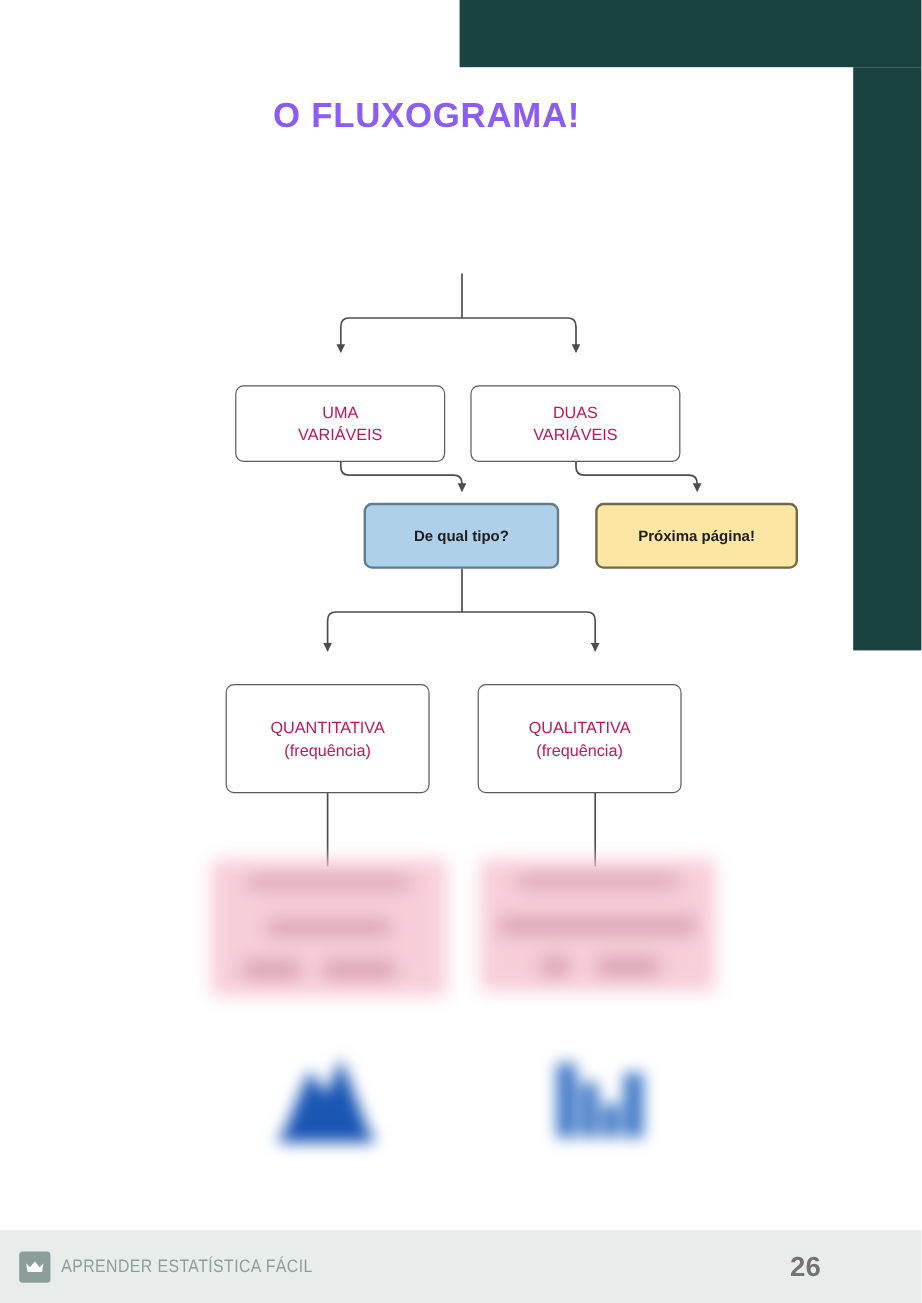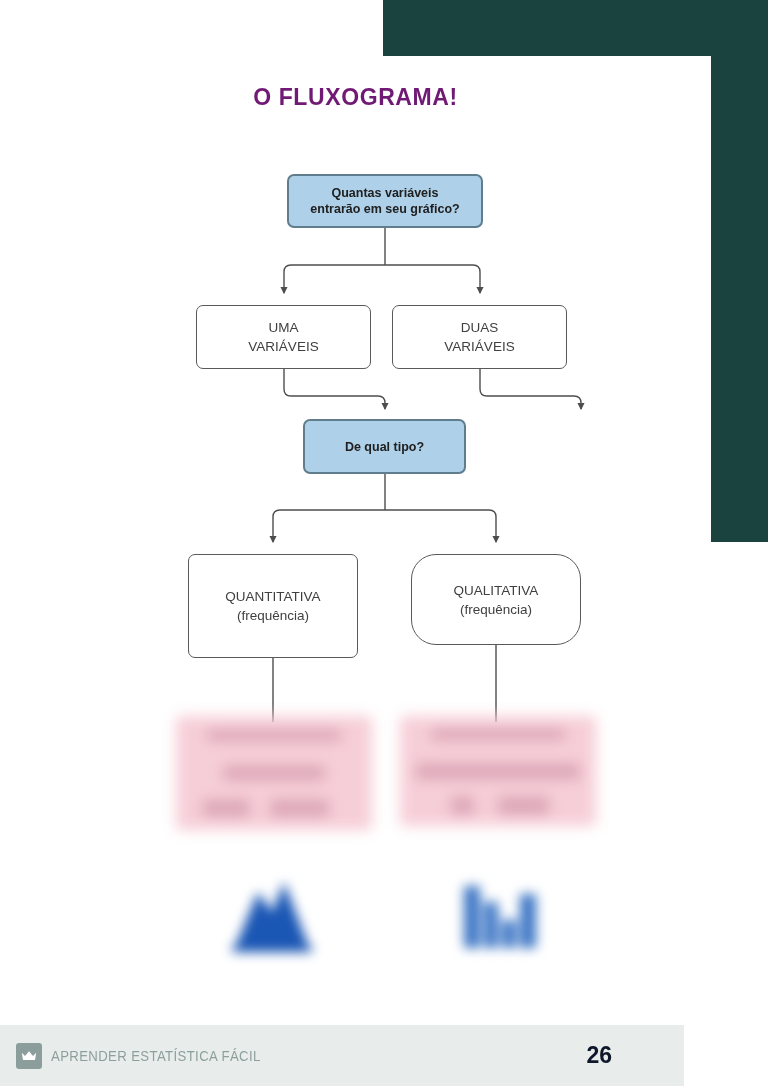--- a/index.html
+++ b/index.html
@@ -36,23 +36,23 @@
 
   
   .title-block {
     position: absolute;
     left: 0;
     top: 76px;
     width: 711px;
     text-align: center;
   }
   .title-line {
-    color: #701a75;
+    color: #8b5cf6;
     font-weight: bold;
-    font-size: 23px;
+    font-size: 29px;
     letter-spacing: 0.6px;
     line-height: 42px;
   }
 
   
   .flow {
     position: absolute;
     left: 0;
     top: 0;
     width: 768px;
@@ -87,34 +87,35 @@
     background: #fbe6a4;
     border: 2px solid #6f6a4a;
     color: #202020;
     font-weight: bold;
     font-size: 12.5px;
     line-height: 16px;
   }
   .node-white {
     background: #ffffff;
     border: 1.4px solid #5a5a5a;
-    color: #404040;
+    color: #be185d;
     font-weight: normal;
     font-size: 13.5px;
     line-height: 19px;
+    margin-top: 16px;
   }
 
   
   #node-q1      { left: 287px; top: 174px; width: 196px; height: 54px; }
   #node-uma     { left: 196px; top: 305px; width: 175px; height: 64px; }
   #node-duas    { left: 392px; top: 305px; width: 175px; height: 64px; }
   #node-tipo    { left: 303px; top: 419px; width: 163px; height: 55px; }
   #node-proxima { left: 496px; top: 419px; width: 169px; height: 55px; }
-  #node-quanti  { left: 188px; top: 554px; width: 170px; height: 104px; }
-  #node-quali   { left: 411px; top: 554px; width: 170px; height: 91px; border-radius: 25px; }
+  #node-quanti  { left: 188px; top: 554px; width: 170px; height: 91px; }
+  #node-quali   { left: 398px; top: 554px; width: 170px; height: 91px; }
 
   
   .pink-card {
     position: absolute;
     background: #f6ccd6;
     border-radius: 4px;
     filter: blur(7px);
     opacity: 0.95;
   }
   #pink-left  { left: 176px; top: 716px; width: 196px; height: 114px; }
@@ -139,21 +140,21 @@
     filter: blur(6px);
   }
   #thumb-left  { left: 228px; top: 872px; width: 88px; height: 82px; }
   #thumb-right { left: 458px; top: 872px; width: 82px; height: 80px; }
 
   
   .footer {
     position: absolute;
     left: 0;
     top: 1025px;
-    width: 684px;
+    width: 768px;
     height: 61px;
     background: #e8edeb;
     display: flex;
     align-items: center;
   }
   .footer-brand {
     display: flex;
     align-items: center;
     margin-left: 16px;
     gap: 9px;
@@ -171,22 +172,22 @@
     color: #8d9f9c;
     font-size: 15px;
     letter-spacing: 0.4px;
     text-transform: uppercase;
     transform: scaleX(0.88);
     transform-origin: left center;
     white-space: nowrap;
   }
   .page-num {
     position: absolute;
-    right: 72px;
-    color: #0f172a;
+    right: 84px;
+    color: #737373;
     font-size: 23px;
     font-weight: bold;
   }
 </style>
 </head>
 <body>
 
 <div class="deco-band"></div>
 <div class="deco-strip"></div>
 
@@ -214,45 +215,42 @@
 
       <path d="M 385 474 L 385 510"></path>
       <path d="M 385 510 L 280 510 Q 273 510 273 517 L 273 542" marker-end="url(#arrow)"></path>
       <path d="M 385 510 L 489 510 Q 496 510 496 517 L 496 542" marker-end="url(#arrow)"></path>
 
       <path d="M 273 645 L 273 722"></path>
       <path d="M 496 645 L 496 722"></path>
     </g>
   </svg>
 
-  <div class="node node-blue" id="node-q1">
-    <span>
-      <span>Quantas variáveis</span><br>
-      <span>entrarão em seu gráfico?</span>
-    </span>
-  </div>
 
   <div class="node node-white" id="node-uma">
     <span>
       <span>UMA</span><br>
       <span>VARIÁVEIS</span>
     </span>
   </div>
 
   <div class="node node-blue" id="node-tipo">
     <span>De qual tipo?</span>
   </div>
 
   <div class="node node-white" id="node-duas">
     <span>
       <span>DUAS</span><br>
       <span>VARIÁVEIS</span>
     </span>
   </div>
 
+  <div class="node node-yellow" id="node-proxima">
+    <span>Próxima página!</span>
+  </div>
 
   <div class="node node-white" id="node-quanti">
     <span>
       <span>QUANTITATIVA</span><br>
       <span>(frequência)</span>
     </span>
   </div>
 
   <div class="node node-white" id="node-quali">
     <span>

